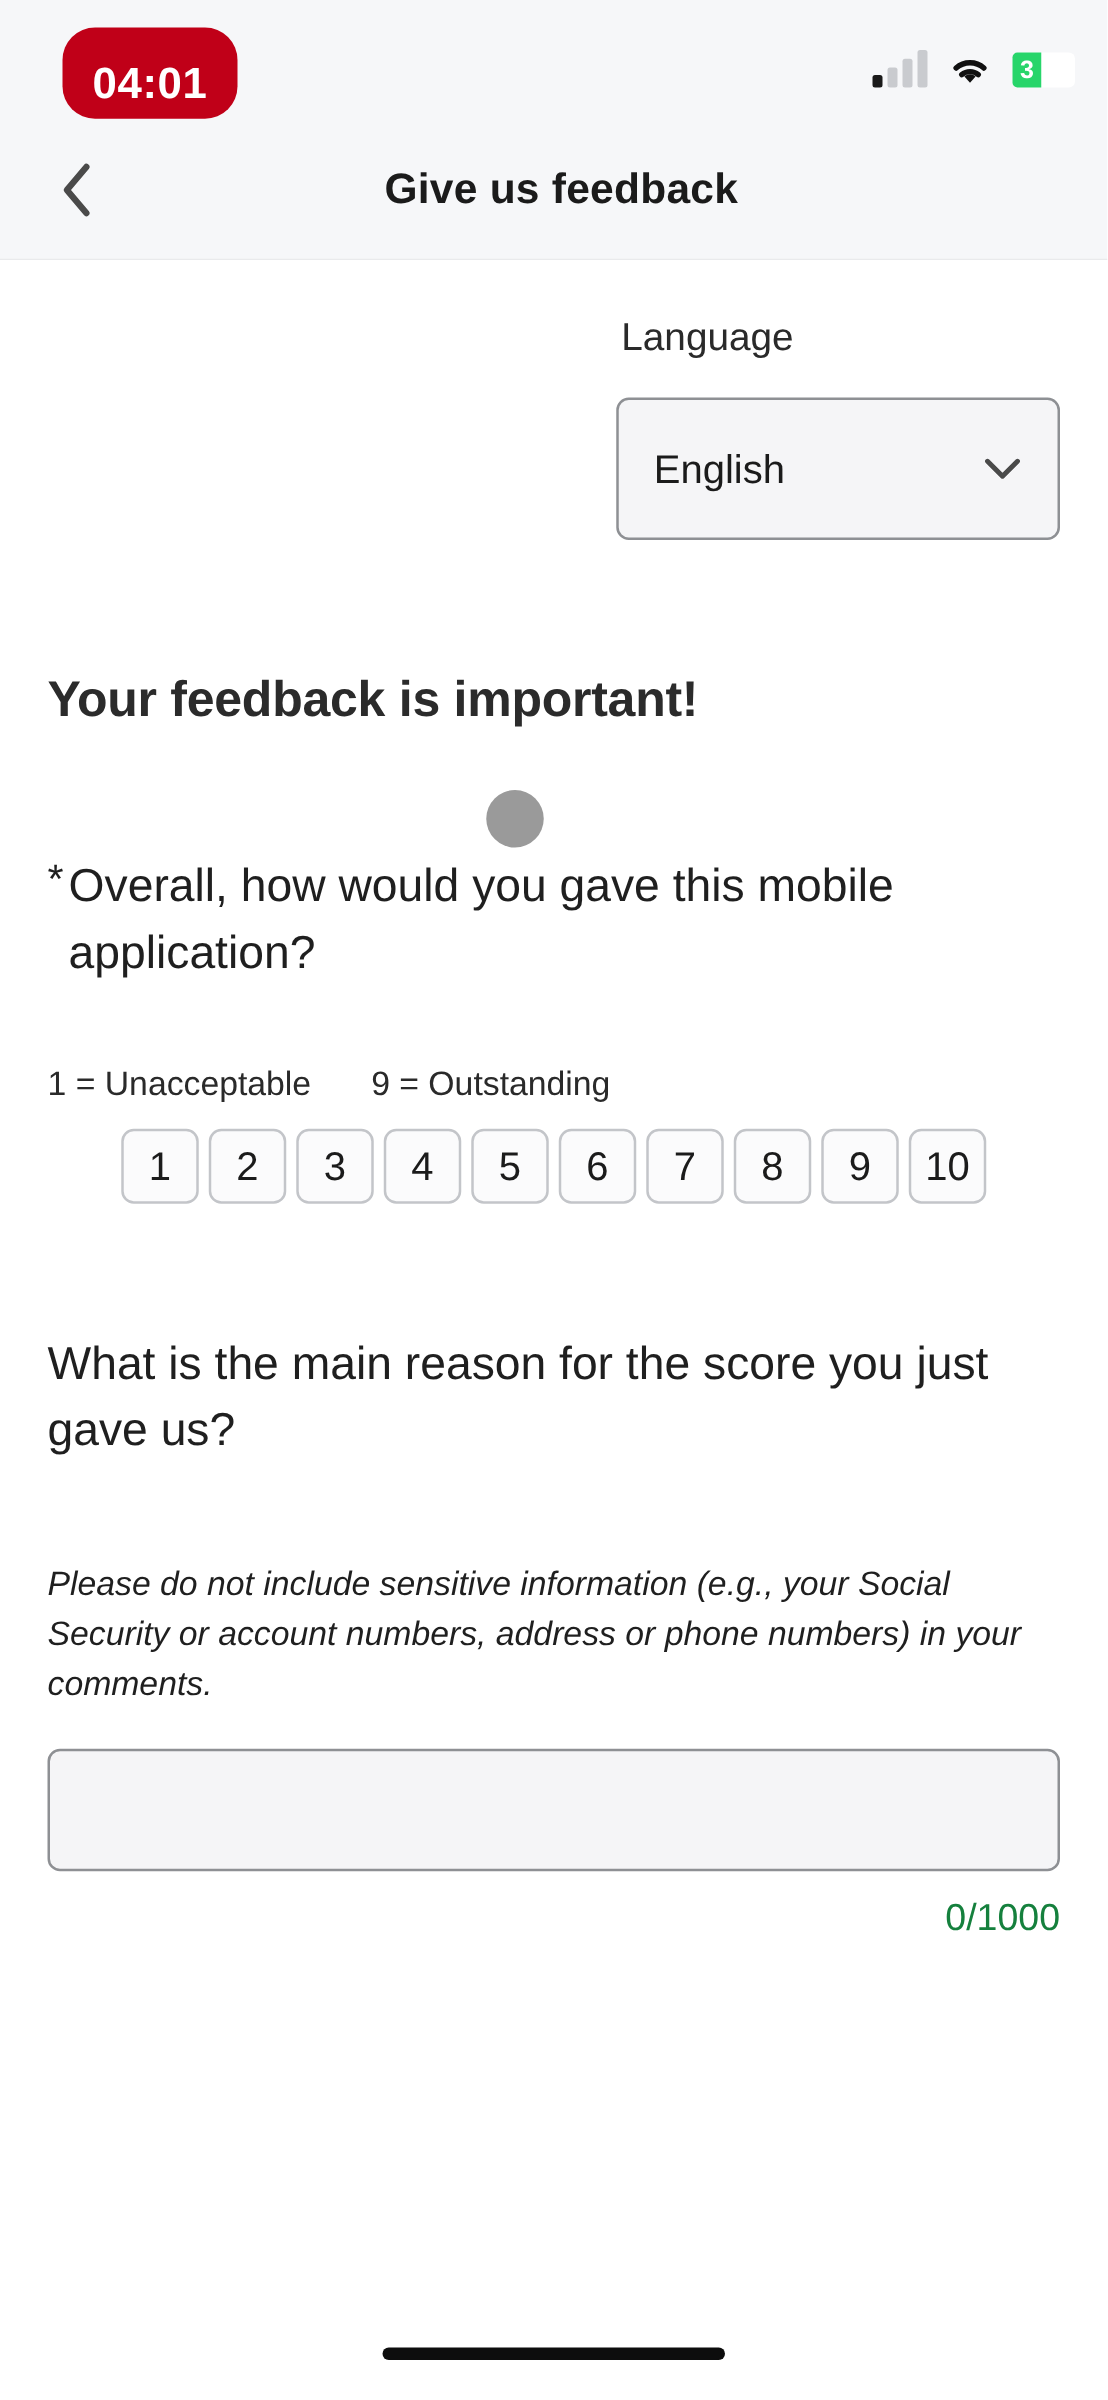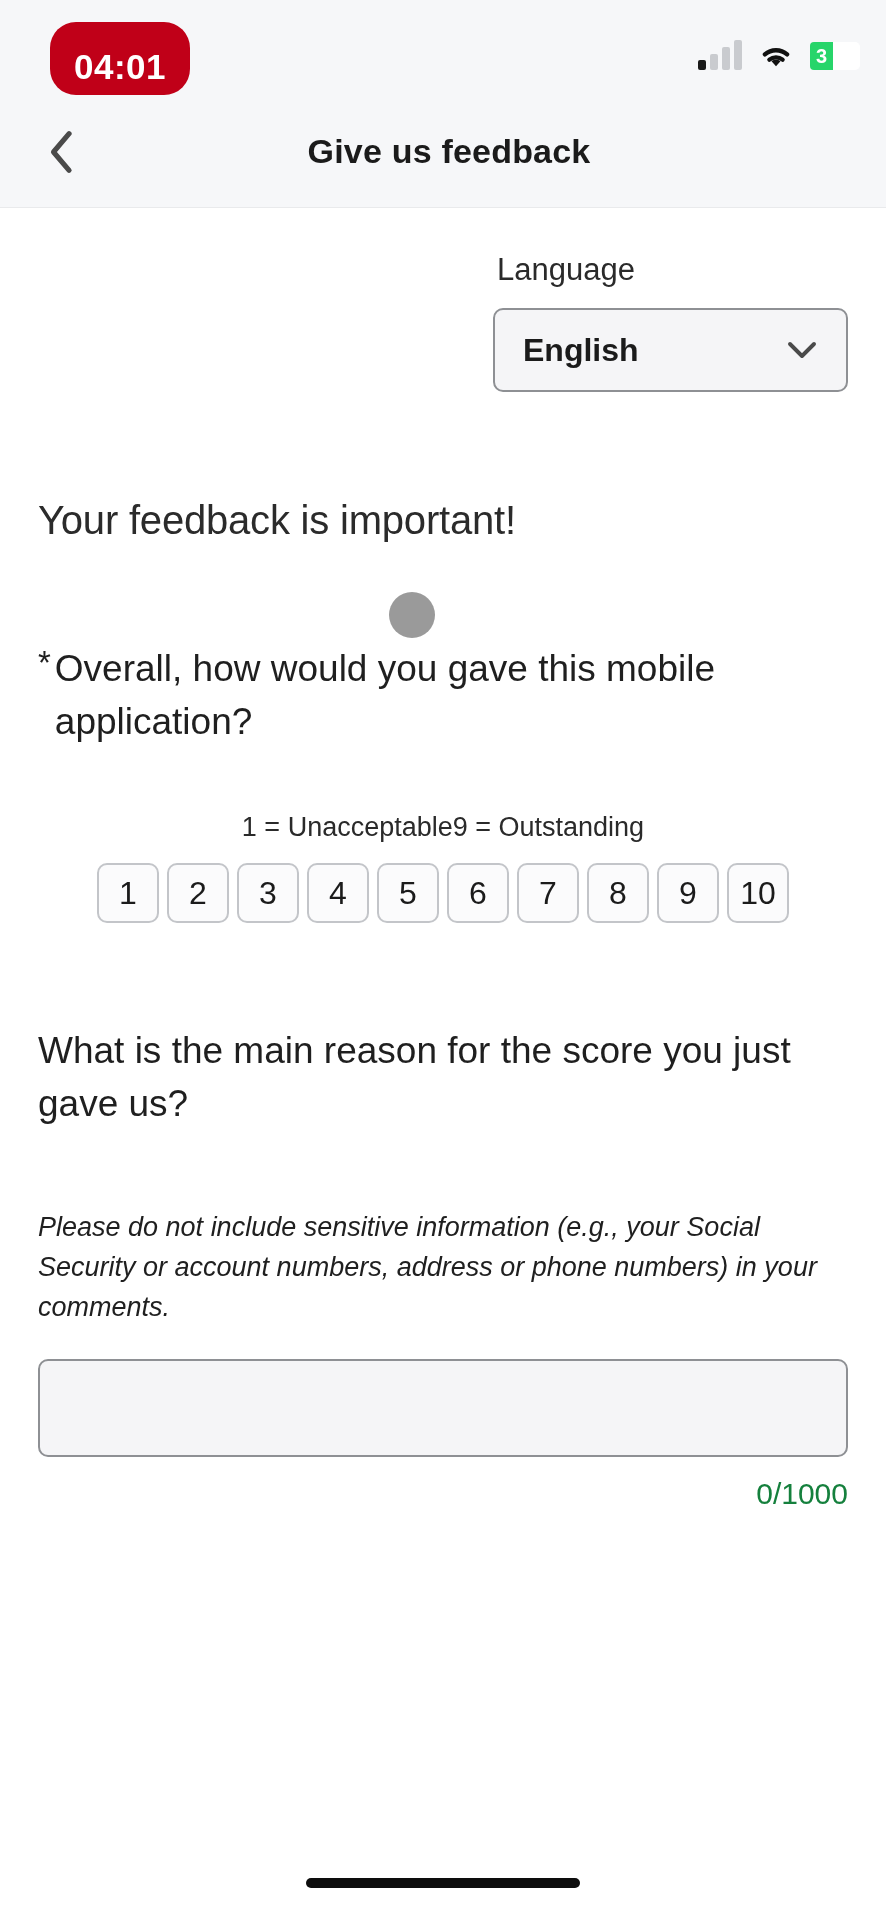--- a/index.html
+++ b/index.html
@@ -148,46 +148,45 @@
     width: 355px;
     margin-left: auto;
     margin-right: 0;
     padding-top: 44px;
   }
 
   .lang-label {
     font-size: 31px;
     color: #2a2a2a;
     margin-left: 4px;
-    margin-bottom: 20px;
+    margin-bottom: 30px;
   }
 
   .lang-select {
     width: 355px;
-    height: 84px;
+    height: 114px;
     background: #f5f5f7;
     border: 2px solid #8e9094;
     border-radius: 10px;
     display: flex;
     align-items: center;
     justify-content: space-between;
     padding: 0 26px 0 28px;
     cursor: pointer;
-    font-weight: bold;
   }
   .lang-value {
     font-size: 32px;
     color: #1b1b1b;
   }
   .chevron-down { width: 36px; height: 24px; }
 
   .headline {
     margin-top: 106px;
     font-size: 40px;
-    font-weight: normal;
+    font-weight: bold;
     color: #2b2b2b;
     letter-spacing: -0.2px;
   }
 
   .question-block {
     margin-top: 100px;
     position: relative;
   }
 
   .touch-dot {
@@ -210,25 +209,26 @@
   .req-star {
     font-size: 33px;
     line-height: 1.2;
     color: #1f1f1f;
     margin-right: 4px;
     flex: 0 0 auto;
   }
 
   .scale-labels {
     display: flex;
-    justify-content: center;
+    justify-content: flex-start;
     align-items: baseline;
     margin-top: 64px;
     font-size: 27px;
     color: #2a2a2a;
+    gap: 48px;
   }
 
   .rating-row {
     display: flex;
     justify-content: center;
     gap: 8px;
     margin-top: 20px;
   }
 
   .rating-btn {

